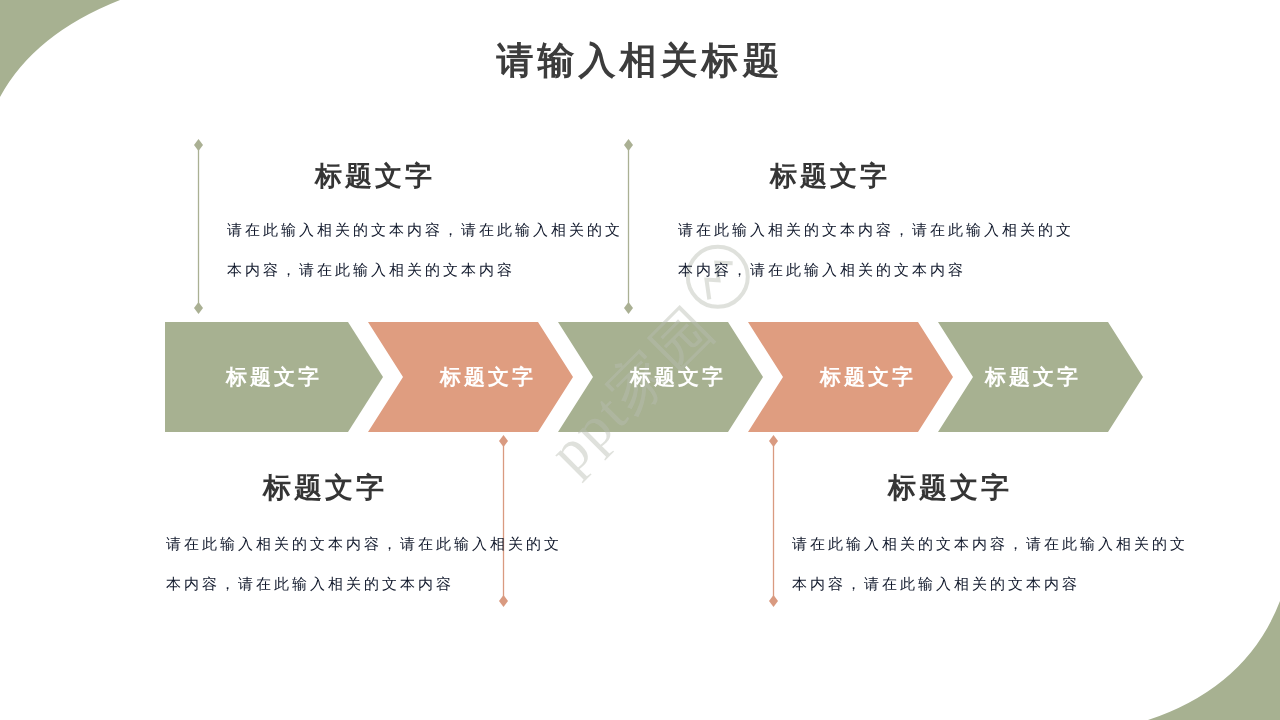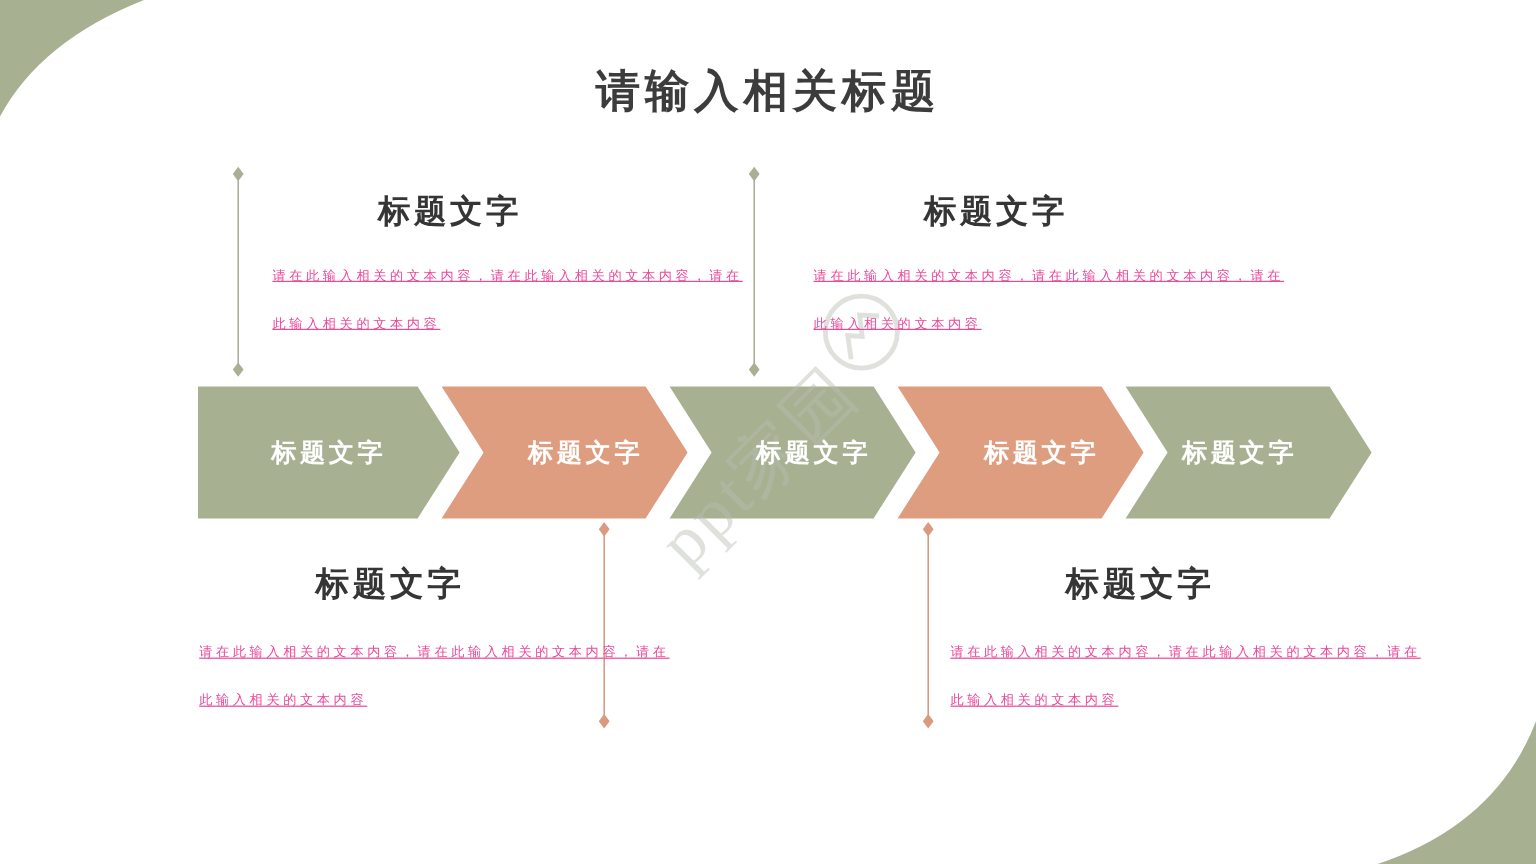--- a/index.html
+++ b/index.html
@@ -10,33 +10,32 @@
     overflow: hidden;
     font-family: "Liberation Serif", "DejaVu Serif", serif;
   }
   .abs { position: absolute; }
   svg.layer { position: absolute; left: 0; top: 0; width: 1280px; height: 720px; }
 
   .slide-title {
     left: 320px; top: 36px; width: 640px;
     text-align: center;
     font-size: 37px; line-height: 50px; font-weight: bold;
-    color: #3c3c3c; letter-spacing: 4px; margin-top: 16px;
+    color: #3c3c3c; letter-spacing: 4px;
   }
   .callout-title {
     width: 270px; text-align: center;
     font-size: 27px; line-height: 36px; font-weight: bold;
     color: #353535; letter-spacing: 3px;
   }
   .callout-body {
     width: 405px;
-    font-size: 11px; line-height: 40px;
-    color: #ec4899; letter-spacing: 3px;
+    font-size: 15px; line-height: 40px;
+    color: #0f172a; letter-spacing: 3px;
     word-break: break-all;
-    text-decoration: underline;
   }
   .step-label {
     top: 322px; height: 110px; line-height: 110px;
     text-align: center;
     color: #ffffff; font-size: 21px; letter-spacing: 3px;
     font-weight: bold;
   }
   .watermark-text {
     font-size: 58px;
     fill: rgba(185,189,178,0.45);

